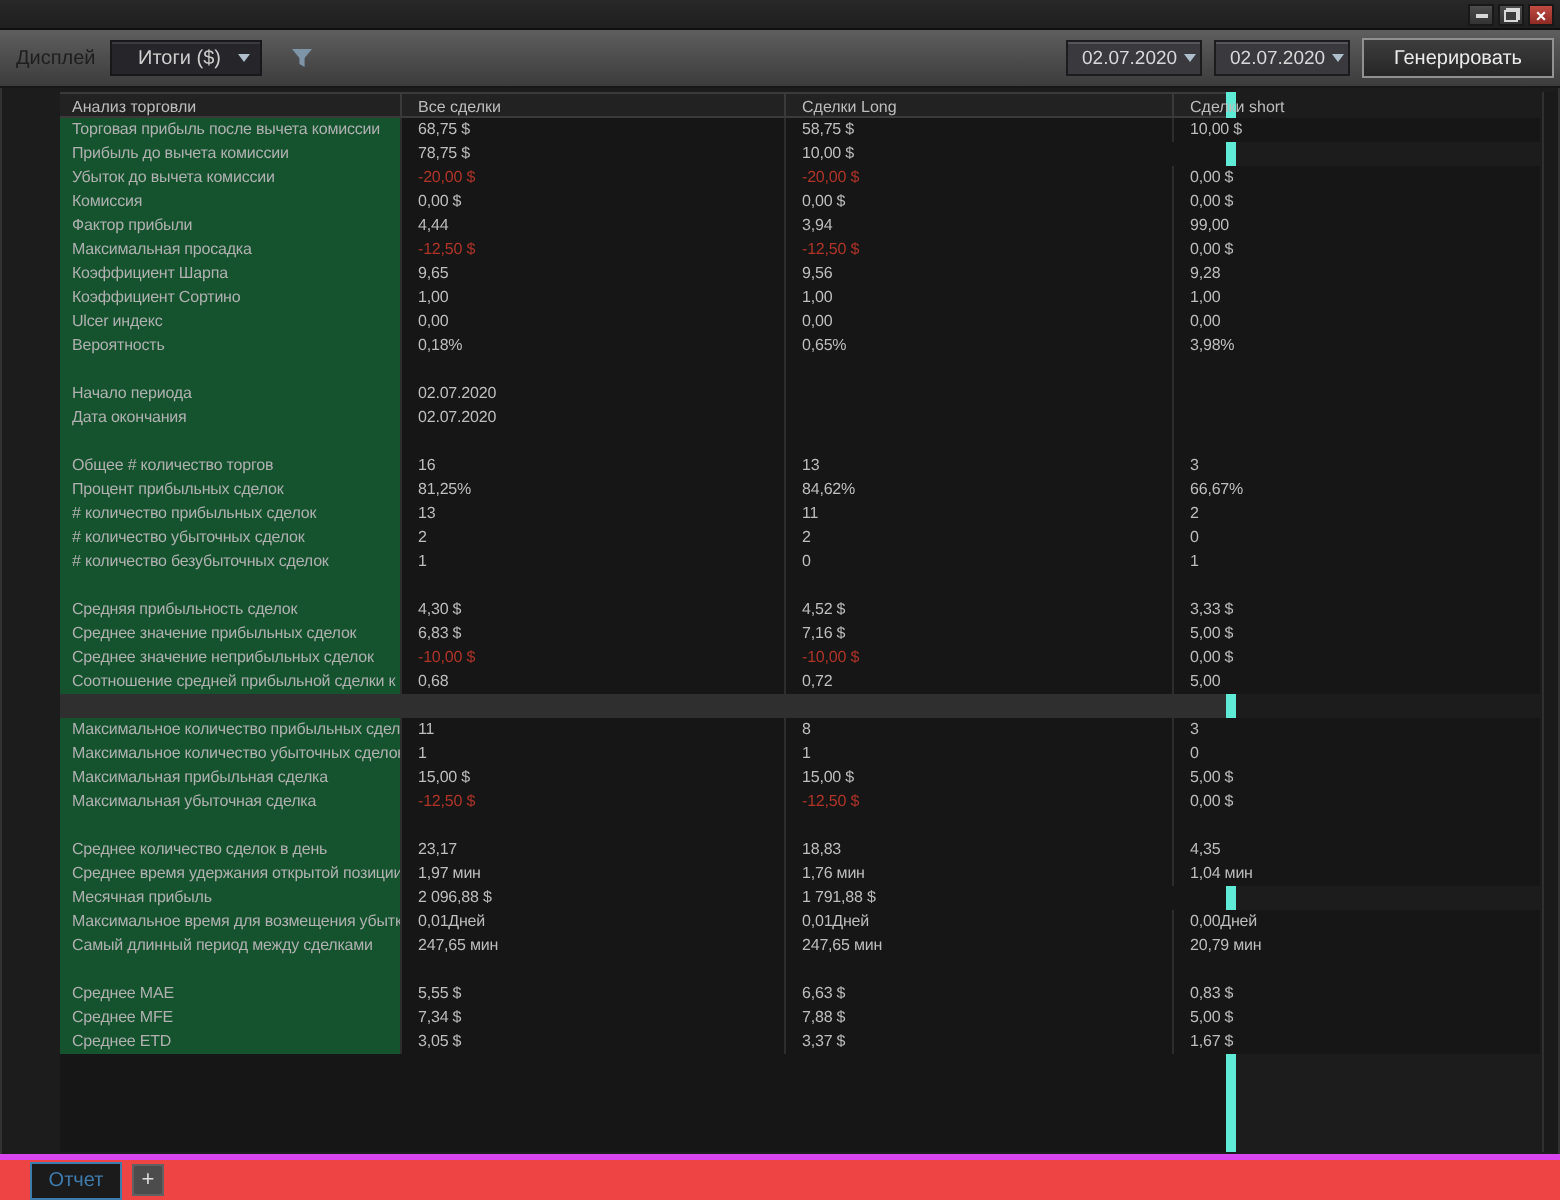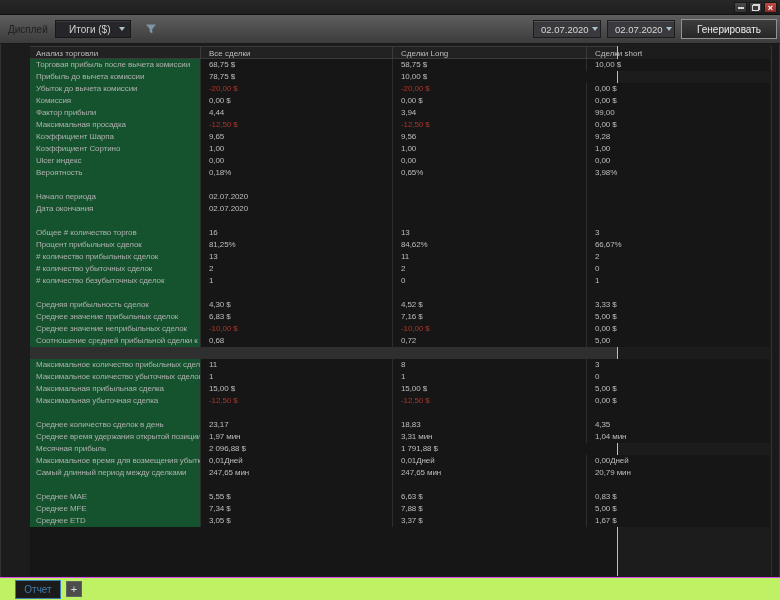--- a/index.html
+++ b/index.html
@@ -43,41 +43,41 @@
   .spacer { flex:1; }
   .datepick { width:68px; height:18px; background:#3a3a3e; border:1px solid #1c1c1e;
     box-shadow:inset 0 1px 0 #55555a; color:#d8d8d8; font-size:9.5px;
     display:flex; align-items:center; gap:3px; padding:0 4px; margin-right:6px; }
   .gen-btn { height:20px; padding:0 15px; margin-right:1px;
     background:linear-gradient(#3d3d3d,#262626); border:1px solid #919191;
     color:#ececec; font-size:10px; font-family:inherit; }
 
   
   .table { position:absolute; left:30px; top:46px; width:588px; height:530px;
-    background:#161616; border-right:1px solid #5eead4; }
+    background:#161616; border-right:5px solid #5eead4; }
   .thead, .trow { display:grid; grid-template-columns:170px 192px 194px 184px; }
   .thead { height:13px; line-height:13px; background:#222222;
     border-top:1px solid #3a3a3a; border-bottom:1px solid #3a3a3a;
     color:#bdbdbd; font-size:8px; }
   .thead .cell { padding-left:6px; overflow:hidden; white-space:nowrap; }
   .thead .cell.v { padding-left:8px; border-left:1px solid #3a3a3a; }
   .trow { height:12px; line-height:12px; font-size:8px; letter-spacing:-0.1px; }
   .cell.lab { background:#14532d; color:#b0b0b0; padding-left:6px;
     overflow:hidden; white-space:nowrap; }
   .cell.val { background:#161616; color:#bdbdbd; padding-left:8px;
     border-left:1px solid #2d2d2d; overflow:hidden; white-space:nowrap; }
   .cell.val.neg { color:var(--neg,#b03428); }
   .trow.divider { background:#2f2f2f; }
 
   .scroll-strip { position:absolute; right:1px; top:46px; width:8px; height:530px;
     background:#1a1a1a; border-left:1px solid #303030; }
 
   
   .bottombar { position:absolute; left:0; right:0; top:577px; height:23px;
-    background:#bef264; border-top:1px solid #d946ef;
+    background:#ef4444; border-top:3px solid #d946ef;
     display:flex; align-items:center; }
   .btab { margin-left:15px; width:46px; height:19px; background:#1b1b1b;
     border:1px solid var(--tabblue,#3f7cae); color:var(--tabblue,#3f7cae);
     font-size:10px; display:flex; align-items:center; justify-content:center; }
   .addtab { margin-left:5px; width:16px; height:16px; background:#4c4c4c;
     border:1px solid #616161; color:#dddddd; font-size:11px; line-height:14px;
     display:flex; align-items:center; justify-content:center; }
 
   .cal-icon { display:inline-block; }
 </style>
@@ -321,21 +321,21 @@
         </div>
         <div class="trow">
           <div class="cell lab">Среднее количество сделок в день</div>
           <div class="cell val">23,17</div>
           <div class="cell val">18,83</div>
           <div class="cell val">4,35</div>
         </div>
         <div class="trow">
           <div class="cell lab">Среднее время удержания открытой позиции</div>
           <div class="cell val">1,97 мин</div>
-          <div class="cell val">3,31 мин</div>
+          <div class="cell val">1,76 мин</div>
           <div class="cell val">1,04 мин</div>
         </div>
         <div class="trow">
           <div class="cell lab">Месячная прибыль</div>
           <div class="cell val">2 096,88 $</div>
           <div class="cell val">1 791,88 $</div>
         </div>
         <div class="trow">
           <div class="cell lab">Максимальное время для возмещения убытков</div>
           <div class="cell val">0,01Дней</div>

